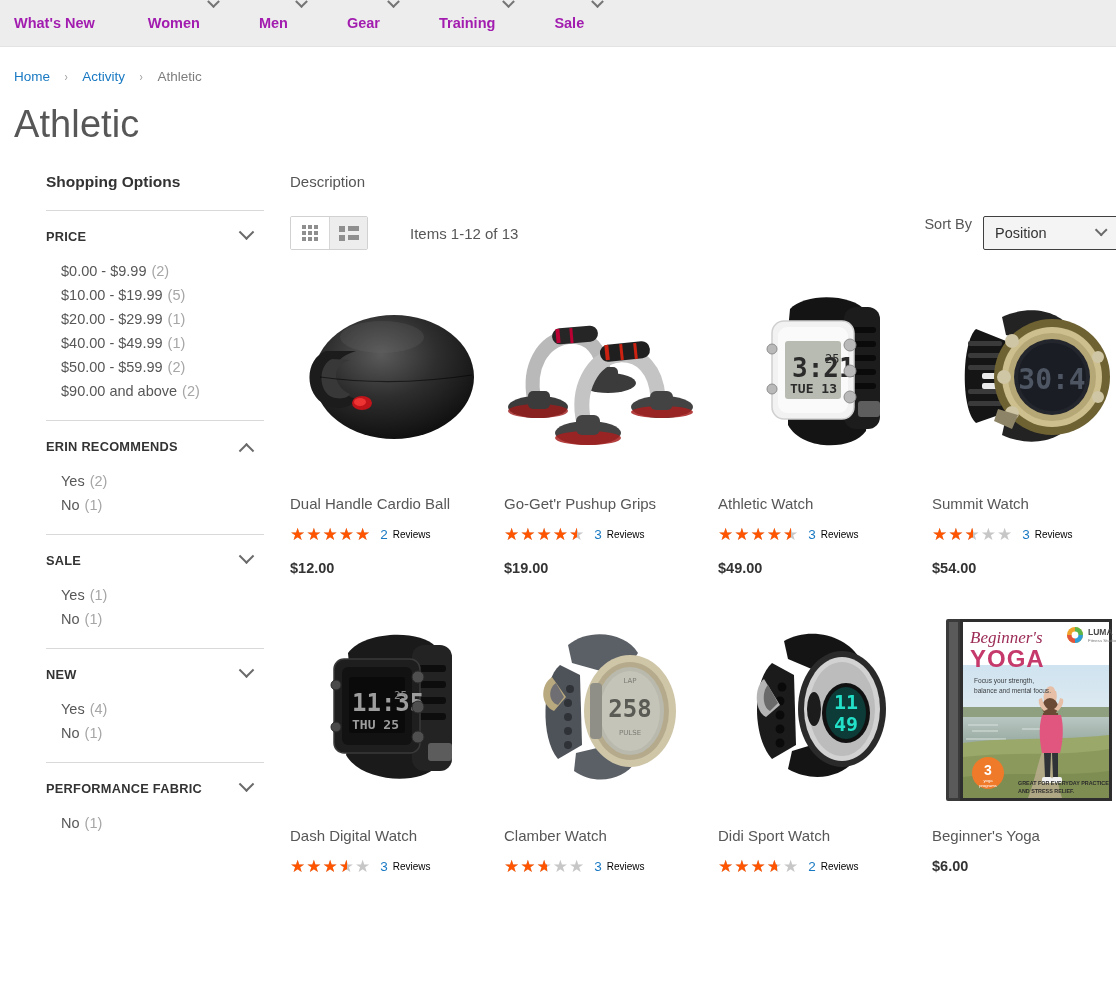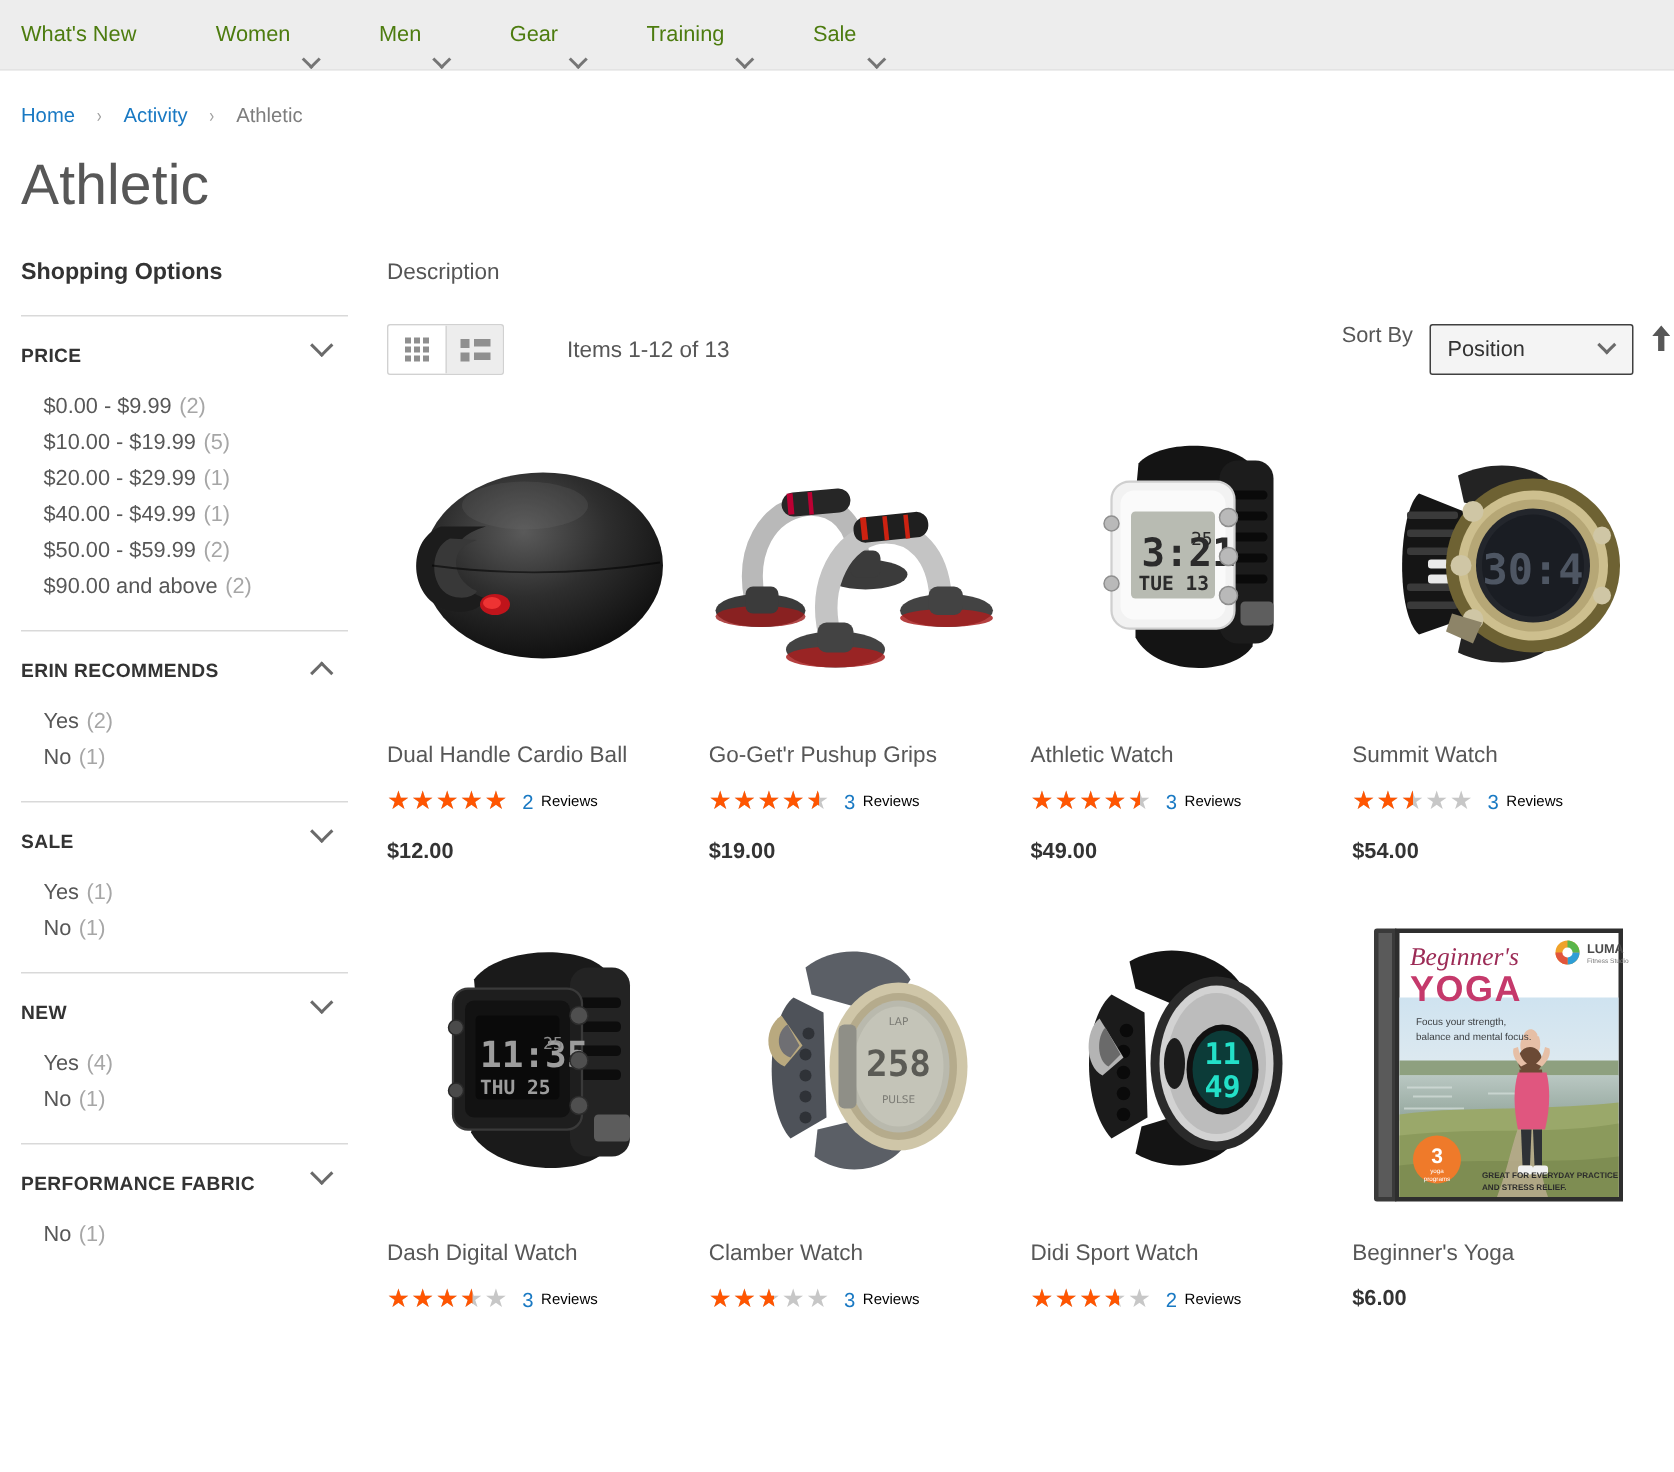--- a/index.html
+++ b/index.html
@@ -18,25 +18,25 @@
   .topnav {
     height:47px;
     background:#ededed;
     display:flex;
     align-items:center;
     padding-left:14px;
     border-bottom:1px solid #e3e3e3;
   }
   .topnav-item {
     display:flex;
-    align-items:flex-end;
+    align-items:flex-start;
     gap:9px;
     font-size:14.5px;
-    font-weight:normal;
-    color:#4d7c0f;
+    font-weight:bold;
+    color:#a21caf;
     padding:0 22px 0 0;
     margin-right:19px;
     height:47px;
     line-height:47px;
     cursor:pointer;
     white-space:nowrap;
   }
   .topnav-item:first-child { margin-right:31px; }
   .chev-down {
     display:inline-block;
@@ -67,34 +67,35 @@
   
   .page-title {
     font-size:38px;
     font-weight:300;
     color:#575757;
     padding:19px 0 0 14px;
     letter-spacing:0.1px;
   }
 
   
-  .layout { display:flex; padding-top:27px; }
+  .layout { display:flex; padding-top:27px;margin-left:32px; }
   .sidebar { width:218px; margin-left:14px; flex:0 0 218px; }
   .content { flex:1; margin-left:26px; position:relative; }
 
   
   .shopping-options-title {
     font-size:15.5px;
     font-weight:bold;
     color:#333333;
     margin-bottom:19px;
   }
   .filter-group { border-top:1px solid #d9d9d9; padding-top:0; }
   .filter-head {
     display:flex;
+    align-items:center;
     justify-content:space-between;
     padding:18px 4px 15px 0;
     cursor:pointer;
   }
   .filter-title {
     font-size:12.8px;
     font-weight:bold;
     color:#333333;
     text-transform:uppercase;
     letter-spacing:0.25px;

